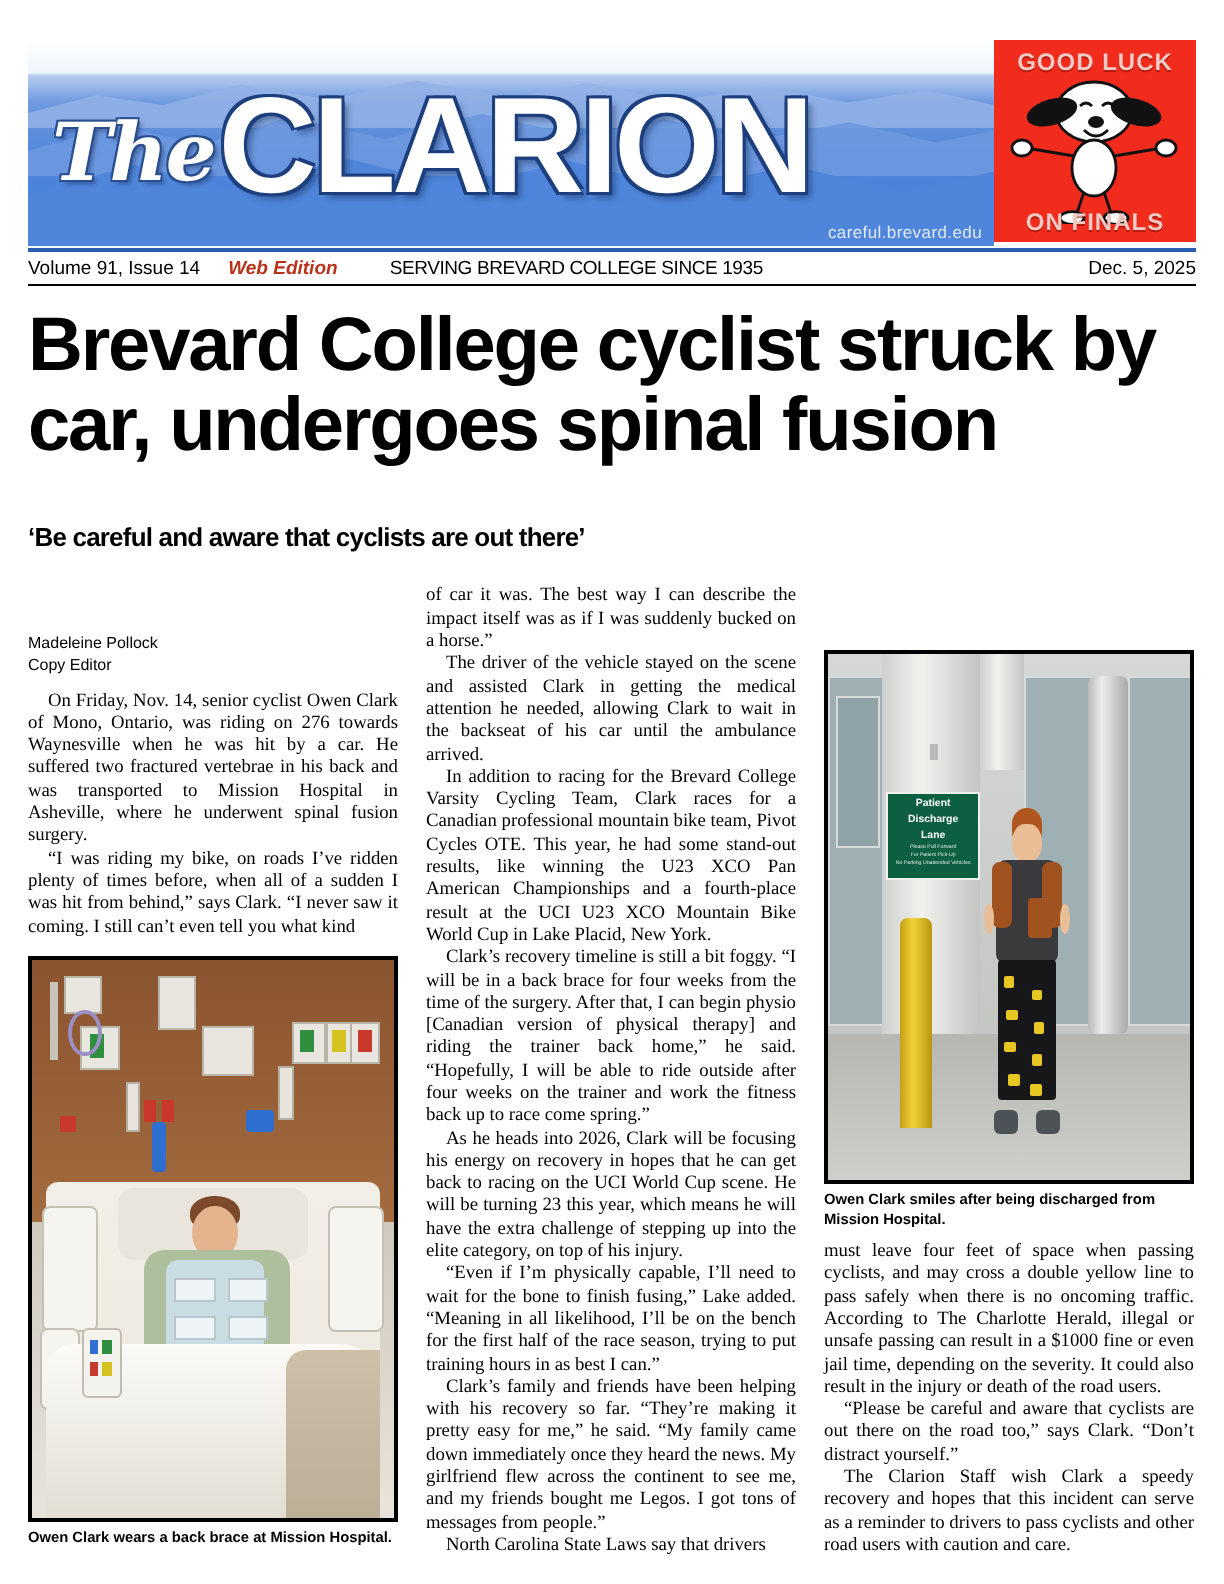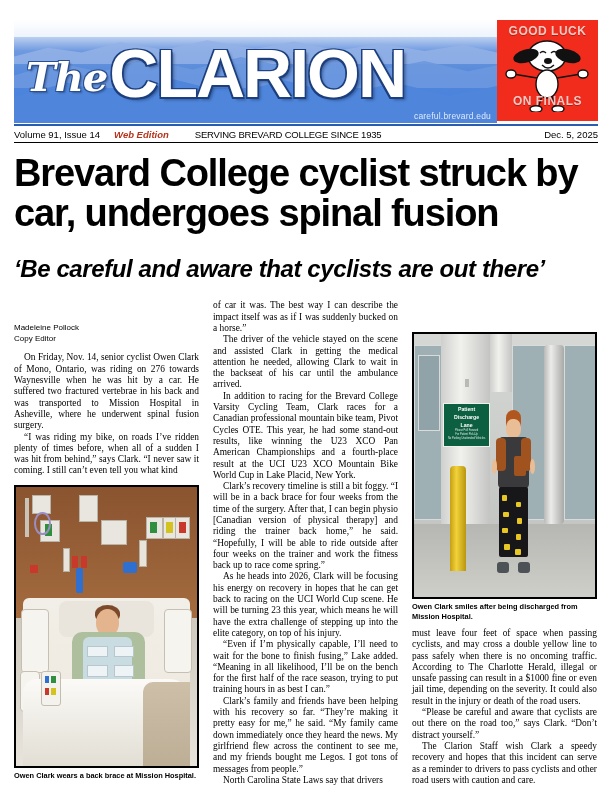--- a/index.html
+++ b/index.html
@@ -119,21 +119,21 @@
     left: 0; right: 0;
     text-align: center;
     font-family: "Liberation Sans", sans-serif;
     font-weight: 700;
     font-size: 12px;
     color: #f4c9c4;
     letter-spacing: .5px;
     text-shadow: 0 1px 0 rgba(120,10,0,.5);
   }
   .snoopy-top { top: 4px; }
-  .snoopy-bot { bottom: 13px; }
+  .snoopy-bot { bottom: 3px; }
   .snoopy-art { position: absolute; left: 0; top: 14px; width: 101px; height: 78px; }
 
   
   .rule-blue {
     width: 584px; height: 2px;
     background: #2a5db0;
     margin-top: 1px;
   }
   .infobar {
     width: 584px;
@@ -163,26 +163,25 @@
     font-weight: 700;
     font-size: 38px;
     line-height: 40px;
     letter-spacing: -1.1px;
     margin-top: 10px;
     width: 584px;
   }
   .subhead {
     font-family: "Liberation Sans", sans-serif;
     font-weight: 700;
-    font-size: 24px;
+    font-size: 13px;
     line-height: 22px;
     letter-spacing: -.4px;
     margin-top: 7px;
     width: 584px;
-    font-style: italic;
   }
 
   
   .cols {
     display: flex;
     width: 584px;
     margin-top: 13px;
     gap: 14px;
     align-items: flex-end;
   }

